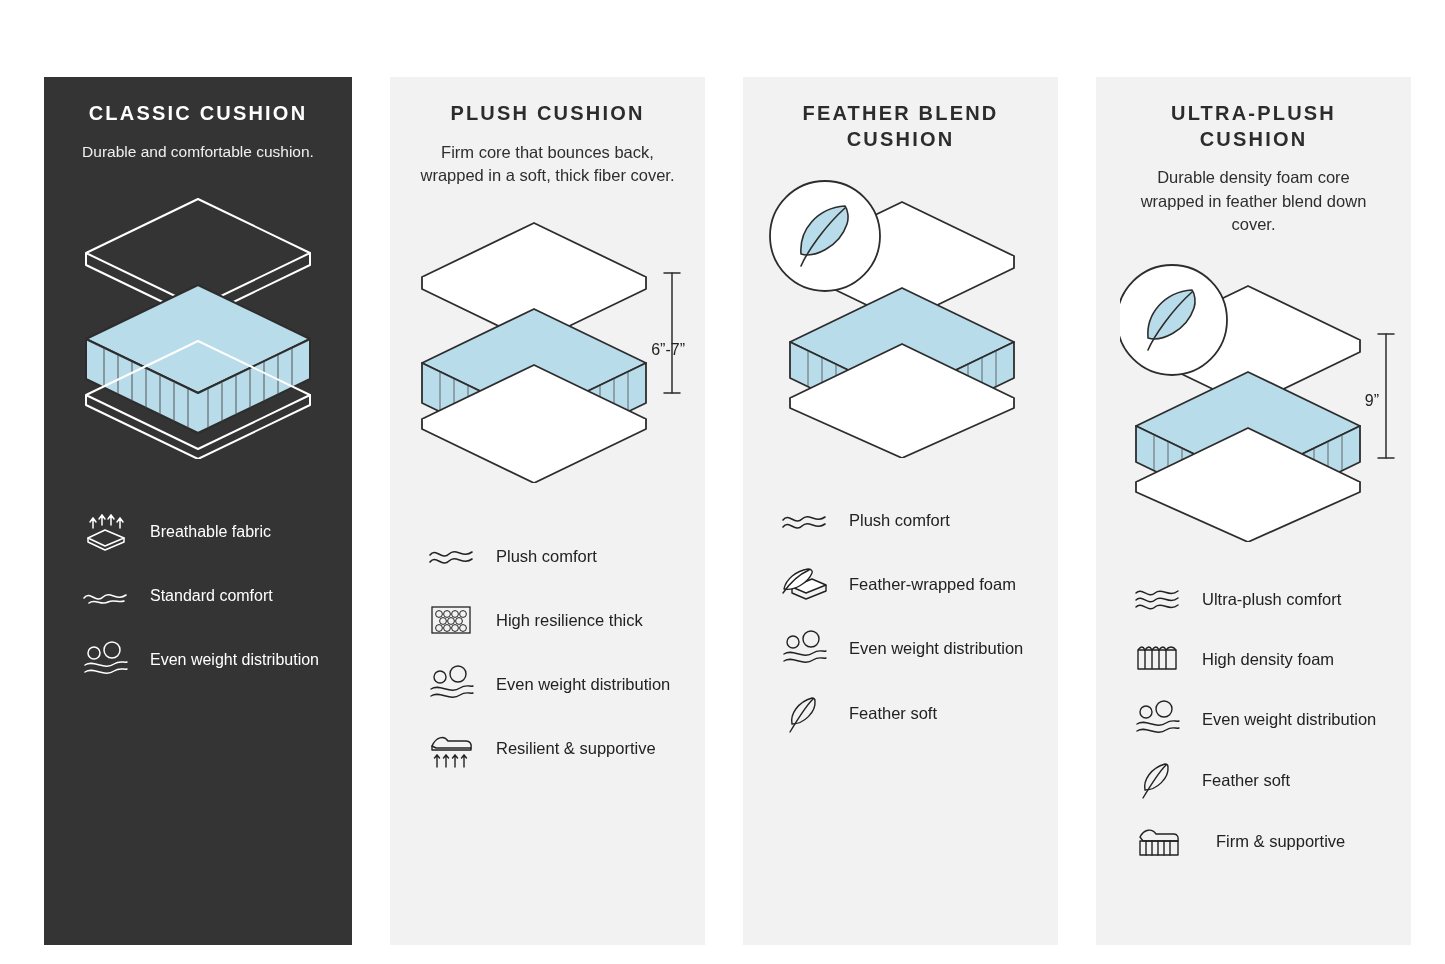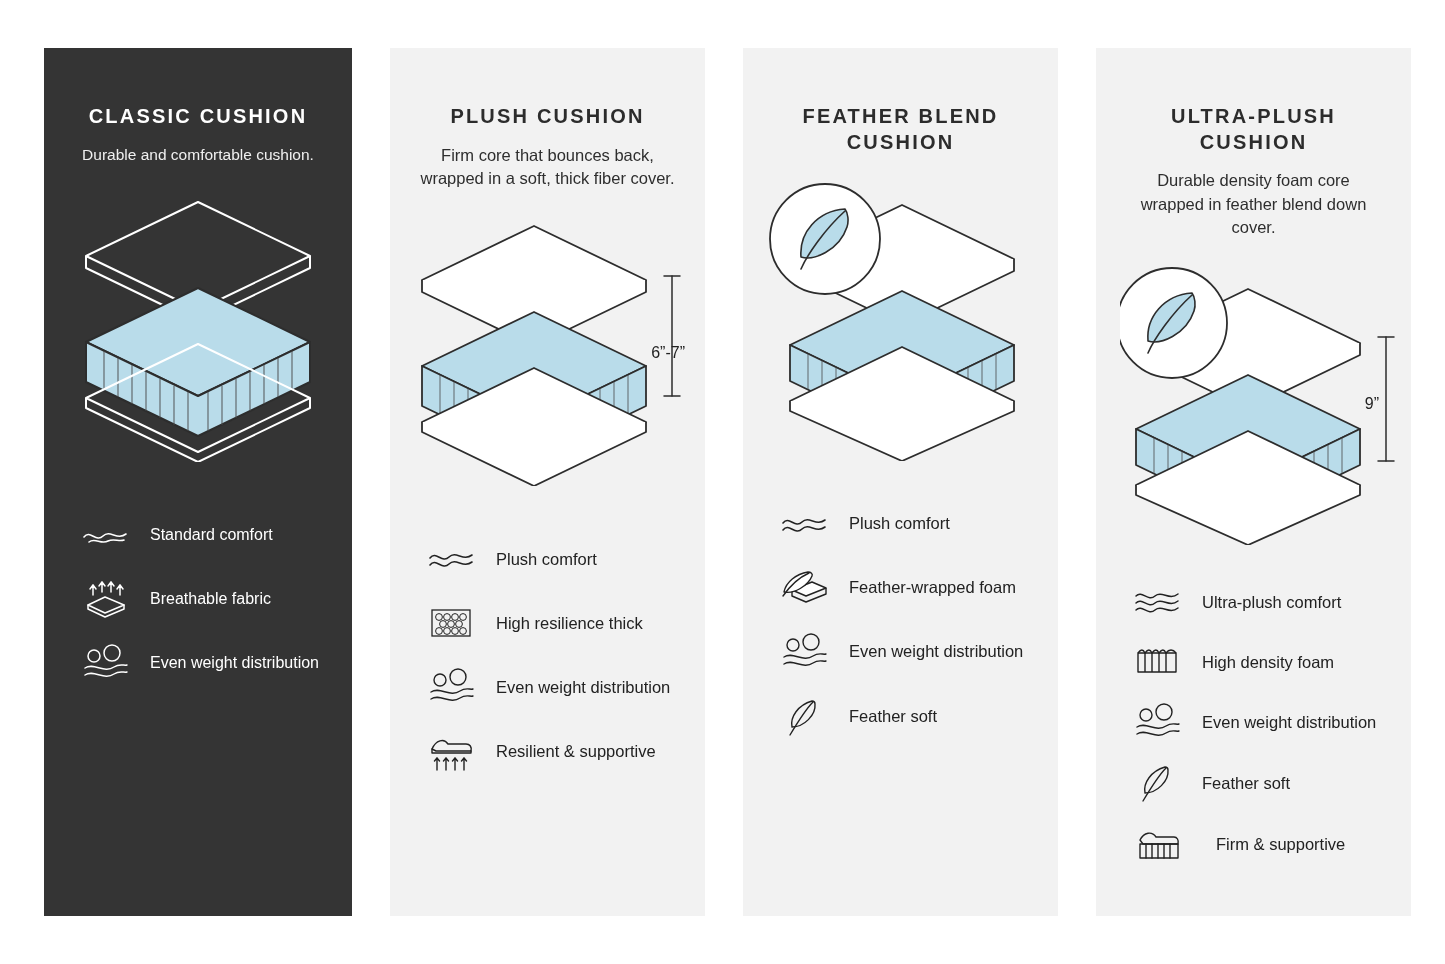--- a/index.html
+++ b/index.html
@@ -24,21 +24,22 @@
     gap: 38px;
     padding: 48px 44px 0 44px;
     box-sizing: border-box;
   }
   .card {
     position: relative;
     width: 315px;
     height: 868px;
     box-sizing: border-box;
     background: #f2f2f2;
-    padding: 56px 24px 0 24px;
+    padding: 24px 24px 0 24px;
+    margin-top: 29px;
   }
   .card.dark {
     background: #343434;
     color: #ffffff;
     height: 868px;
   }
   .card-title {
     text-align: center;
     font-size: 20px;
     font-weight: bold;
@@ -148,39 +149,39 @@
           <g stroke="#ffffff" stroke-width="2" fill="none" stroke-linejoin="round">
             <path d="M130 152 L242 206 L130 260 L18 206 Z"></path>
             <path d="M18 206 L18 216 L130 270 L242 216 L242 206"></path>
           </g>
         </svg>
       </div>
 
       <div class="features">
         <div class="feature">
           <span class="ficon">
-            <svg width="48" height="20" viewBox="0 0 48 20" fill="none" stroke="#ffffff" stroke-width="1.6" stroke-linecap="round">
-              <path d="M3 12 C9 4, 15 18, 22 11 C29 4, 36 16, 45 9"></path>
-              <path d="M8 17 C14 12, 20 20, 27 16 C33 13, 38 17, 43 15"></path>
-            </svg>
-          </span>
-          <span class="flabel">Standard comfort</span>
-        </div>
-        <div class="feature">
-          <span class="ficon">
             <svg width="50" height="40" viewBox="0 0 50 40" fill="none" stroke="#ffffff" stroke-width="1.5" stroke-linecap="round" stroke-linejoin="round">
               <path d="M8 26 L25 18 L44 26 L25 34 Z"></path>
               <path d="M8 26 L8 30 L25 38 L44 30 L44 26"></path>
               <path d="M13 16 L13 6 M13 6 L10 10 M13 6 L16 10"></path>
               <path d="M22 13 L22 3 M22 3 L19 7 M22 3 L25 7"></path>
               <path d="M31 13 L31 3 M31 3 L28 7 M31 3 L34 7"></path>
               <path d="M40 16 L40 6 M40 6 L37 10 M40 6 L43 10"></path>
             </svg>
           </span>
           <span class="flabel">Breathable fabric</span>
+        </div>
+        <div class="feature">
+          <span class="ficon">
+            <svg width="48" height="20" viewBox="0 0 48 20" fill="none" stroke="#ffffff" stroke-width="1.6" stroke-linecap="round">
+              <path d="M3 12 C9 4, 15 18, 22 11 C29 4, 36 16, 45 9"></path>
+              <path d="M8 17 C14 12, 20 20, 27 16 C33 13, 38 17, 43 15"></path>
+            </svg>
+          </span>
+          <span class="flabel">Standard comfort</span>
         </div>
         <div class="feature">
           <span class="ficon">
             <svg width="50" height="40" viewBox="0 0 50 40" fill="none" stroke="#ffffff" stroke-width="1.5" stroke-linecap="round">
               <circle cx="14" cy="13" r="6"></circle>
               <circle cx="32" cy="10" r="8"></circle>
               <path d="M5 25 C14 19, 24 31, 34 24 C40 20, 44 23, 47 22"></path>
               <path d="M5 32 C14 26, 24 38, 34 31 C40 27, 44 30, 47 29"></path>
             </svg>
           </span>

